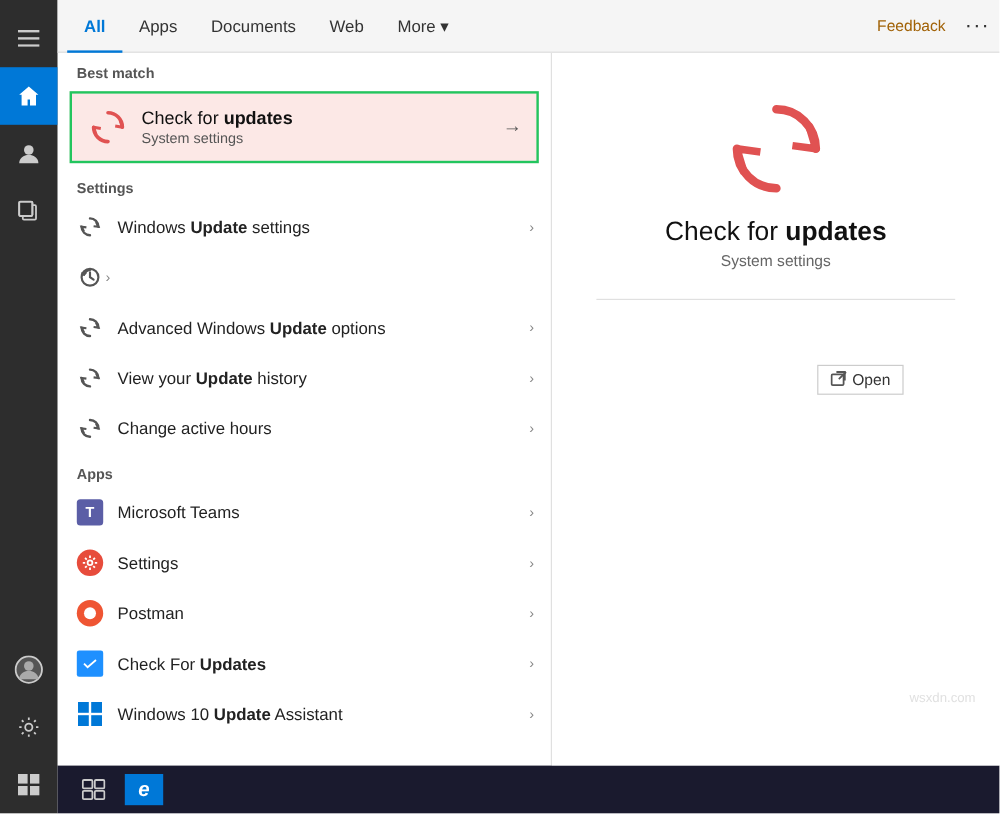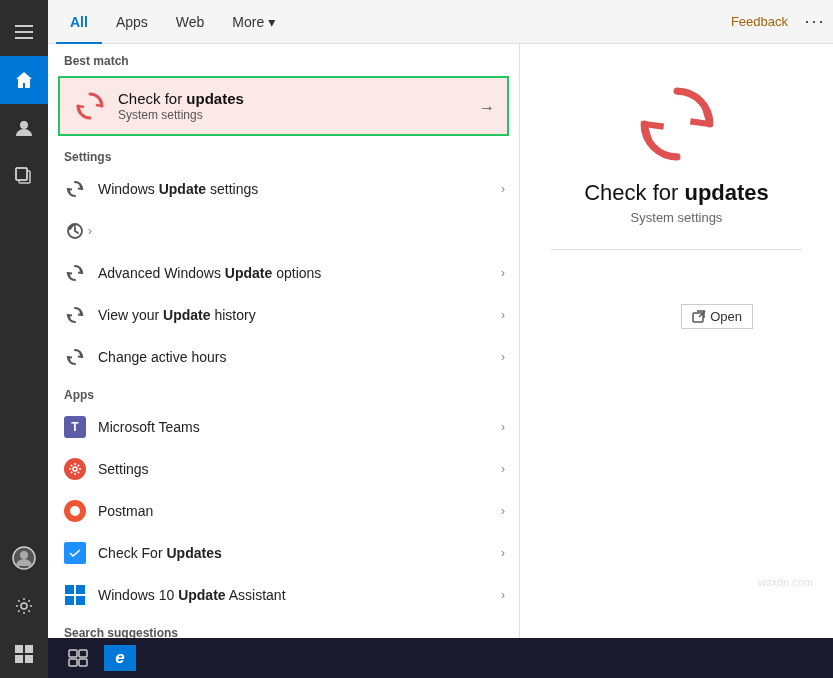--- a/index.html
+++ b/index.html
@@ -88,21 +88,21 @@
 
     
     .results-panel {
       display: flex;
       flex: 1;
       overflow: hidden;
     }
 
     
     .results-list {
-      width: 472px;
+      width: 412px;
       flex-shrink: 0;
       overflow-y: auto;
       background: #fff;
       border-right: 1px solid #e0e0e0;
     }
 
     .section-label {
       font-size: 12px;
       font-weight: 700;
       color: #555;
@@ -233,21 +233,21 @@
       background: #e0e0e0;
       margin-bottom: 16px;
     }
 
     
     .open-btn-area {
       position: absolute;
       top: 260px;
       right: 80px;
       display: flex;
-      align-items: center;
+      align-items: flex-start;
       gap: 4px;
       background: rgba(255,255,255,0.9);
       padding: 4px 10px;
       border: 1px solid #ccc;
       cursor: pointer;
       font-size: 13px;
       color: #333;
     }
 
     
@@ -322,20 +322,21 @@
         <rect x="10" y="10" width="8" height="8"></rect>
       </svg>
   </div>
 </div>
 
 <div class="main-content">
 
   <div class="tabs-bar">
     <div class="tab active">All</div>
     <div class="tab">Apps</div>
+    <div class="tab">Documents</div>
     <div class="tab">Web</div>
     <div class="tab">More ▾</div>
     <div class="tabs-right">
       <span class="feedback-btn">Feedback</span>
       <span class="more-dots">···</span>
     </div>
   </div>
 
   <div class="results-panel">
 
@@ -481,21 +482,20 @@
                 <rect x="11" y="0" width="9" height="9" fill="#0078d7"></rect>
                 <rect x="0" y="11" width="9" height="9" fill="#0078d7"></rect>
                 <rect x="11" y="11" width="9" height="9" fill="#0078d7"></rect>
               </svg>
           </div>
         </div>
         <div class="item-text">Windows 10 <strong>Update</strong> Assistant</div>
         <span class="chevron">›</span>
       </div>
 
-      <div class="section-label">Search suggestions</div>
 
     </div>
 
     <div class="preview-panel" style="position:relative;">
       <div class="preview-icon sync-icon-lg">
         <svg width="90" height="90" viewBox="0 0 90 90" fill="none">
           <path d="M45 8 A37 37 0 0 1 82 45" stroke="#e05252" stroke-width="8" fill="none" stroke-linecap="round"></path>
           <path d="M45 82 A37 37 0 0 1 8 45" stroke="#e05252" stroke-width="8" fill="none" stroke-linecap="round"></path>
           <polyline points="75,22 82,45 60,42" stroke="#e05252" stroke-width="7" fill="none" stroke-linejoin="round"></polyline>
           <polyline points="15,68 8,45 30,48" stroke="#e05252" stroke-width="7" fill="none" stroke-linejoin="round"></polyline>

